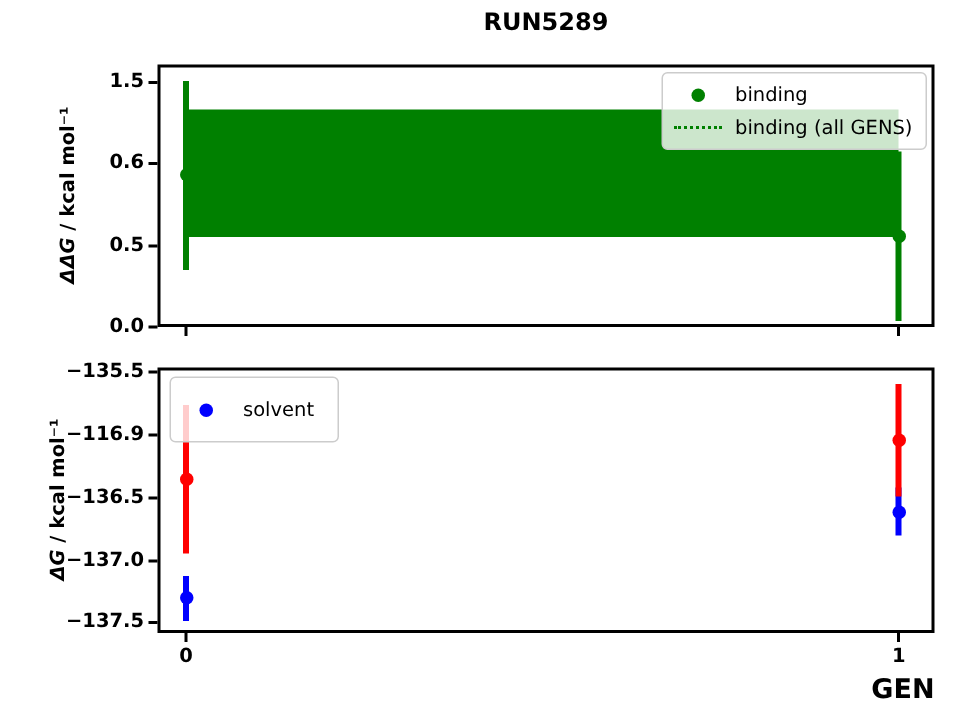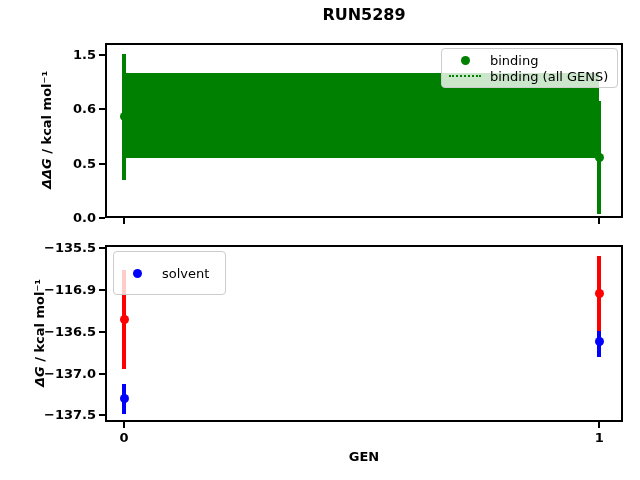--- a/index.html
+++ b/index.html
@@ -3,32 +3,32 @@
 <meta charset="utf-8">
 <style>
   html,body{margin:0;padding:0;background:#fff;}
   #figure{position:relative;width:640px;height:480px;background:#fff;
           font-family:"DejaVu Sans","Liberation Sans",sans-serif;overflow:hidden;}
   .axes{position:absolute;border:2px solid #000;box-sizing:border-box;background:transparent;}
   #axes-top{left:105px;top:43px;width:518px;height:175px;}
   #axes-bottom{left:105px;top:245px;width:518px;height:177px;}
   #fig-title{position:absolute;left:105px;top:5px;width:518px;text-align:center;
              font-size:16px;font-weight:bold;color:#000;}
-  #xlabel{position:absolute;left:105px;top:449px;width:518px;text-align:center;
-          font-size:13px;font-weight:bold;color:#000;}
+  #xlabel{position:absolute;left:105px;top:449px;width:518px;text-align:right;
+          font-size:18px;font-weight:bold;color:#000;}
   .ylabel{position:absolute;white-space:nowrap;font-size:13px;font-weight:bold;color:#000;
           transform:translate(-50%,-50%) rotate(-90deg);}
   .ylabel .math{font-style:italic;}
   #ylabel-top{left:46px;top:130px;}
   #ylabel-bottom{left:39px;top:333px;}
   .legend{position:absolute;border:1px solid #ccc;border-radius:4px;
           background:rgba(255,255,255,0.8);box-sizing:border-box;
           display:flex;flex-direction:column;justify-content:space-around;
           padding:3px 7px;font-size:13px;color:#000;}
-  #legend-top{left:441px;top:48px;width:177px;height:40px;}
+  #legend-top{left:441px;top:48px;width:177px;height:52px;}
   #legend-bottom{left:113px;top:251px;width:113px;height:44px;gap:40px;}
   .legend-row{display:flex;align-items:center;gap:9px;white-space:nowrap;}
   .legend-handle{width:32px;display:flex;justify-content:center;align-items:center;flex:0 0 32px;}
   .legend-dot{width:9px;height:9px;border-radius:50%;}
   .legend-dotted{width:32px;height:0;border-top:2px dotted #008000;}
 </style>
 </head>
 <body>
 
 <div id="figure">

